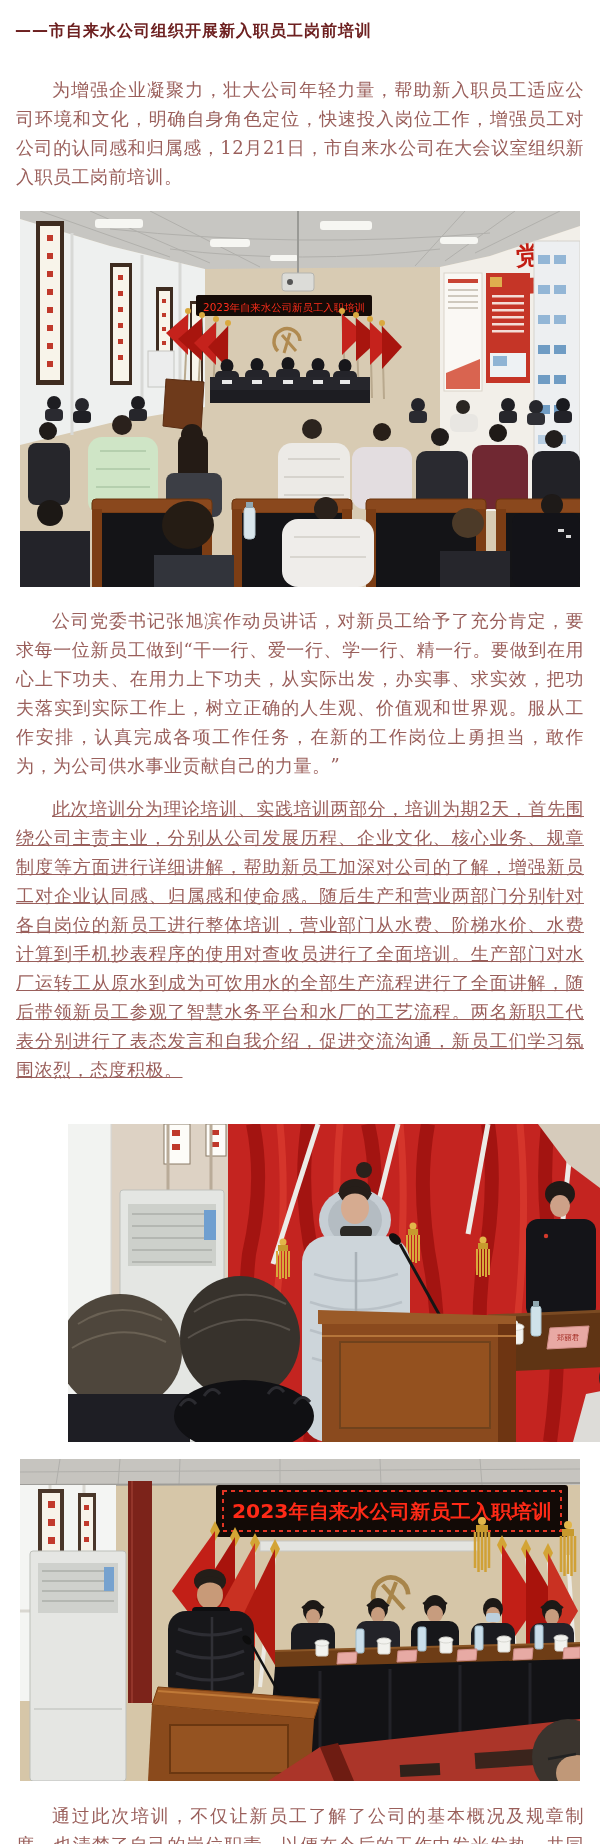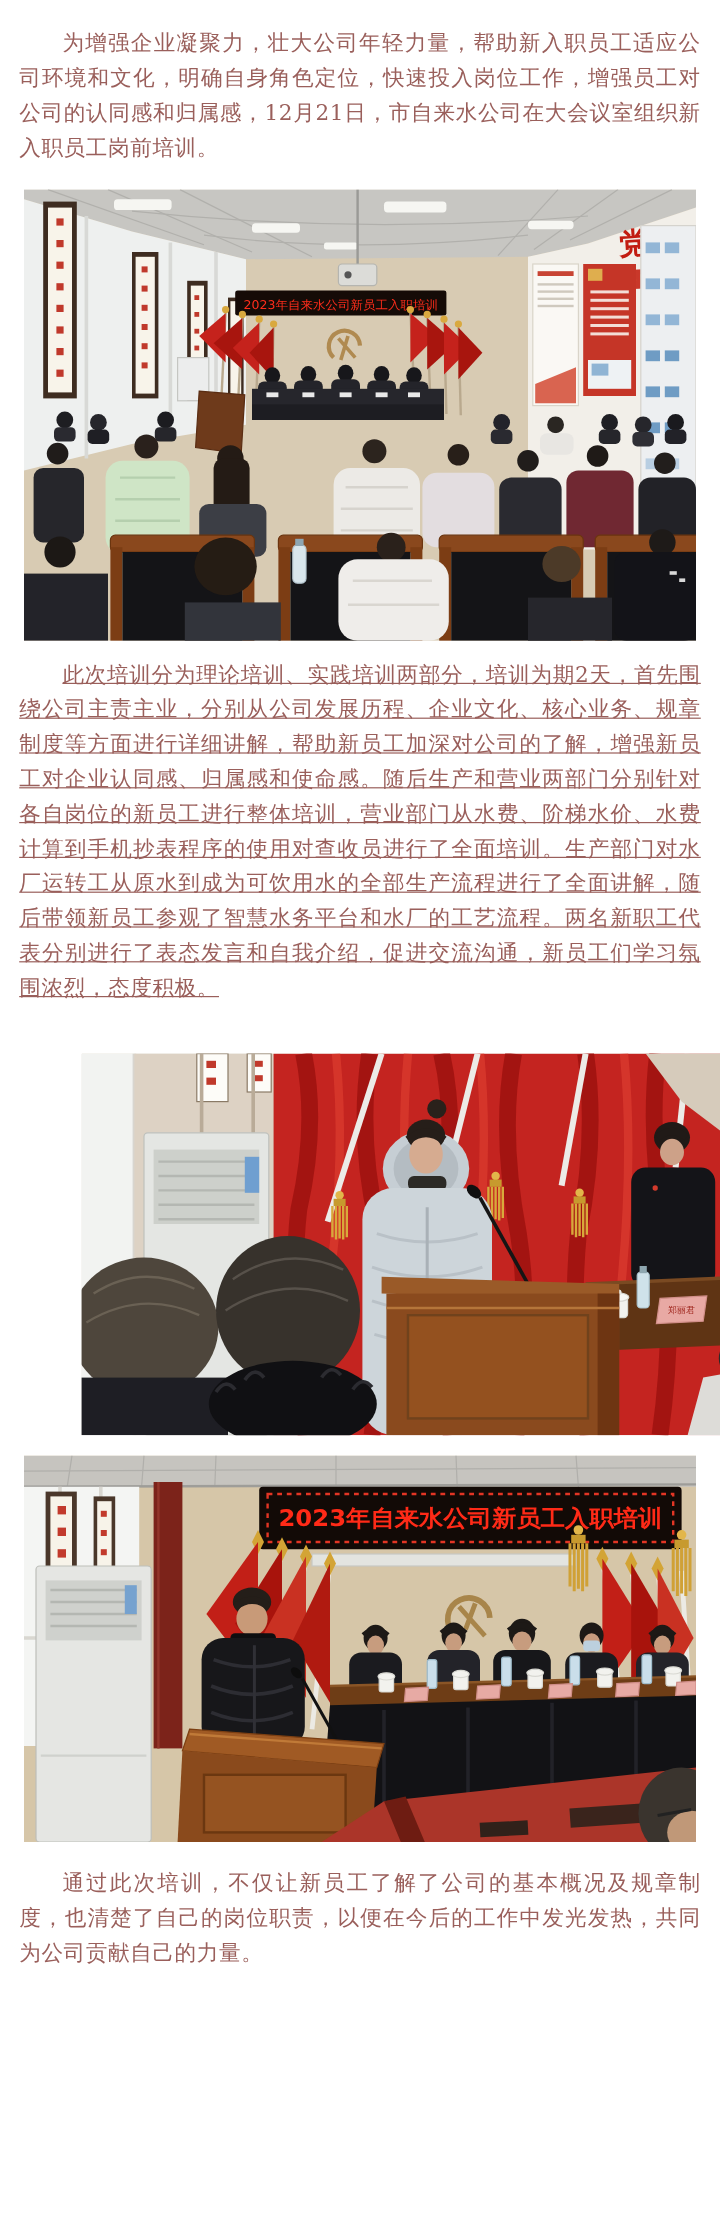--- a/index.html
+++ b/index.html
@@ -8,35 +8,36 @@
     overflow:hidden;font-family:"DejaVu Serif","Liberation Serif",serif;
   }
   .title{
     margin:20px 15px 0 15px;font-size:16px;font-weight:bold;line-height:22px;
     color:var(--title-color,#6d2020);letter-spacing:1px;
   }
   .para{
     margin:0 16px;font-size:18px;line-height:29px;letter-spacing:0.5px;
     color:var(--body-color,#9a5f5b);text-align:justify;text-indent:2em;
   }
-  .p1{margin-top:22px;}
+  .p1{margin-top:33px;}
   .p2{margin-top:19px;}
   .p3{margin-top:14px;text-decoration:underline;}
   .p4{margin-top:20px;}
   .photo{display:block;width:560px;margin:0 0 0 20px;padding:0;line-height:0;}
   .ph1{margin-top:20px;}
   .ph2{margin-top:40px;padding-left:48px;}
   .ph3{margin-top:17px;}
   svg{display:block;font-family:"DejaVu Sans","Liberation Sans",sans-serif;}
 </style>
 </head>
 <body>
 
 <div class="page">
 
+  <h1 class="title">——市自来水公司组织开展新入职员工岗前培训</h1>
 
   <p class="para p1">为增强企业凝聚力，壮大公司年轻力量，帮助新入职员工适应公司环境和文化，明确自身角色定位，快速投入岗位工作，增强员工对公司的认同感和归属感，12月21日，市自来水公司在大会议室组织新入职员工岗前培训。</p>
 
   <figure class="photo ph1">
     <svg width="560" height="376" viewBox="0 0 560 376">
 
       <rect x="0" y="0" width="560" height="376" fill="#d8cbb3"></rect>
 
       <polygon points="0,0 560,0 560,15 470,45 420,56 185,58 90,35 0,8" fill="#c7c6c2"></polygon>
       <g stroke="#b1b0ac" stroke-width="1">
@@ -321,20 +322,21 @@
               <rect x="538" y="318" width="6" height="3"></rect>
               <rect x="546" y="324" width="5" height="3"></rect>
             </g>
           <rect x="224" y="296" width="11" height="32" rx="4" fill="#d9e6ec" stroke="#b8c9d2"></rect>
           <rect x="226" y="291" width="7" height="6" fill="#8ea6b2"></rect>
         </g>
       </g>
     </svg>
   </figure>
 
+  <p class="para p2">公司党委书记张旭滨作动员讲话，对新员工给予了充分肯定，要求每一位新员工做到“干一行、爱一行、学一行、精一行。要做到在用心上下功夫、在用力上下功夫，从实际出发，办实事、求实效，把功夫落实到实际工作上，树立正确的人生观、价值观和世界观。服从工作安排，认真完成各项工作任务，在新的工作岗位上勇担当，敢作为，为公司供水事业贡献自己的力量。”</p>
 
   <p class="para p3">此次培训分为理论培训、实践培训两部分，培训为期2天，首先围绕公司主责主业，分别从公司发展历程、企业文化、核心业务、规章制度等方面进行详细讲解，帮助新员工加深对公司的了解，增强新员工对企业认同感、归属感和使命感。随后生产和营业两部门分别针对各自岗位的新员工进行整体培训，营业部门从水费、阶梯水价、水费计算到手机抄表程序的使用对查收员进行了全面培训。生产部门对水厂运转工从原水到成为可饮用水的全部生产流程进行了全面讲解，随后带领新员工参观了智慧水务平台和水厂的工艺流程。两名新职工代表分别进行了表态发言和自我介绍，促进交流沟通，新员工们学习氛围浓烈，态度积极。</p>
 
   <figure class="photo ph2">
     <svg width="560" height="318" viewBox="0 0 560 318">
       <rect x="0" y="0" width="560" height="318" fill="#cfc5b8"></rect>
       <rect x="0" y="0" width="44" height="318" fill="#f2f3f1"></rect>
       <line x1="44" y1="0" x2="44" y2="318" stroke="#d8d5cf" stroke-width="3"></line>
       <rect x="44" y="0" width="116" height="318" fill="#ddd2c4"></rect>
       <g>

